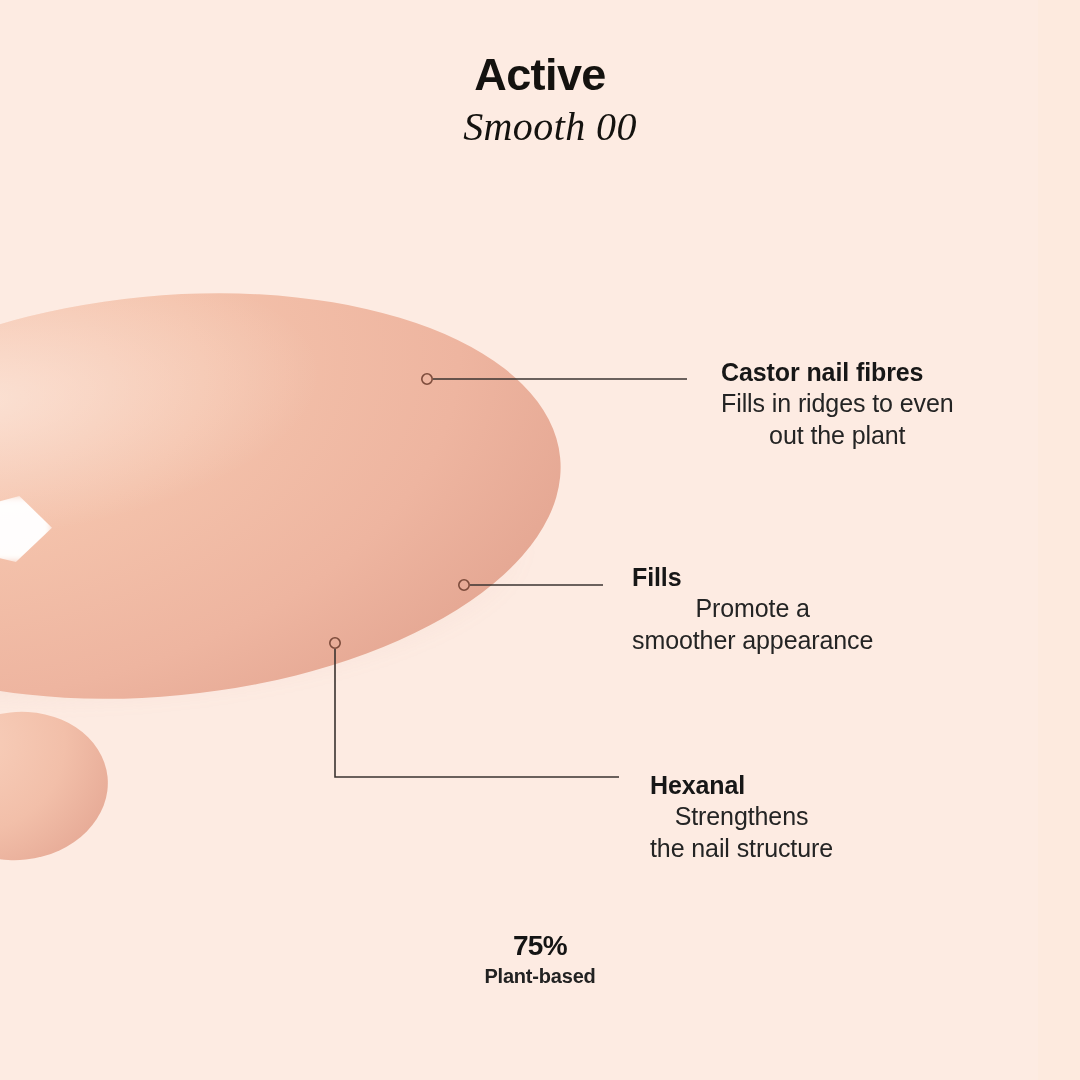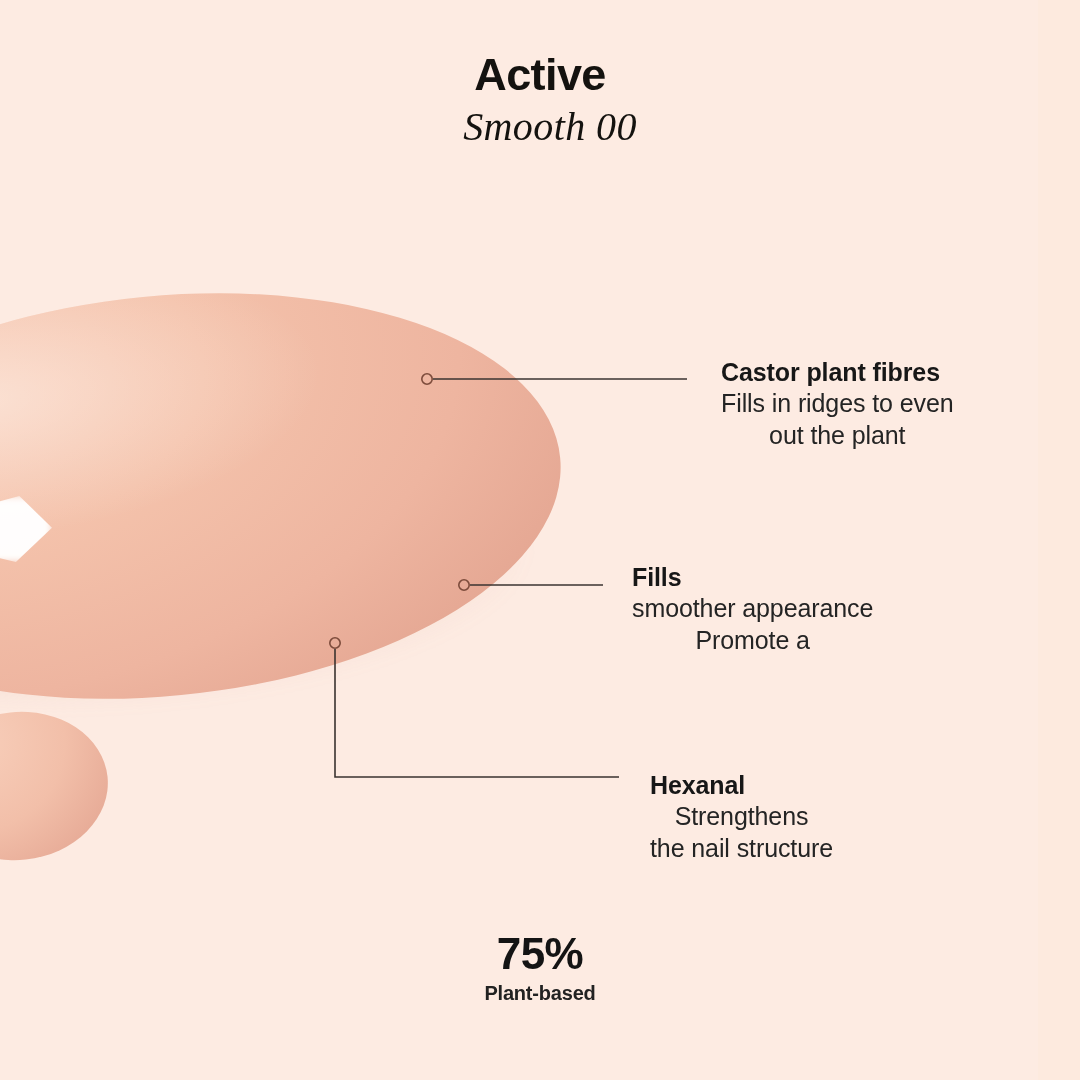--- a/index.html
+++ b/index.html
@@ -195,21 +195,21 @@
   
   .footer-stat {
     position: absolute;
     left: 0;
     top: 931px;
     width: 1080px;
     text-align: center;
   }
   .stat-value {
     display: block;
-    font-size: 44px;
+    font-size: 28px;
     font-weight: 700;
     letter-spacing: -0.6px;
     line-height: 1.06;
     color: #141414;
   }
   .stat-label {
     display: block;
     font-size: 20px;
     font-weight: 700;
     letter-spacing: -0.2px;
@@ -247,32 +247,32 @@
       <line x1="470" y1="585" x2="603" y2="585" stroke="#3a3330" stroke-width="1.6"></line>
       <circle cx="464" cy="585" r="5.2" fill="none" stroke="#7d4c3c" stroke-width="1.6"></circle>
     </g>
     <g>
       <polyline points="335,649 335,777 619,777" fill="none" stroke="#3a3330" stroke-width="1.6"></polyline>
       <circle cx="335" cy="643" r="5.2" fill="none" stroke="#7d4c3c" stroke-width="1.6"></circle>
     </g>
   </svg>
 
   <div class="callout" id="callout-castor">
-    <p class="callout-title">Castor plant fibres</p>
+    <p class="callout-title">Castor nail fibres</p>
     <p class="callout-body">
       <span>Fills in ridges to even</span>
       <span>out the plant</span>
     </p>
   </div>
 
   <div class="callout" id="callout-ahas">
     <p class="callout-title">Fills</p>
     <p class="callout-body">
+      <span>Promote a</span>
       <span>smoother appearance</span>
-      <span>Promote a</span>
     </p>
   </div>
 
   <div class="callout" id="callout-hexanal">
     <p class="callout-title">Hexanal</p>
     <p class="callout-body">
       <span>Strengthens</span>
       <span>the nail structure</span>
     </p>
   </div>

